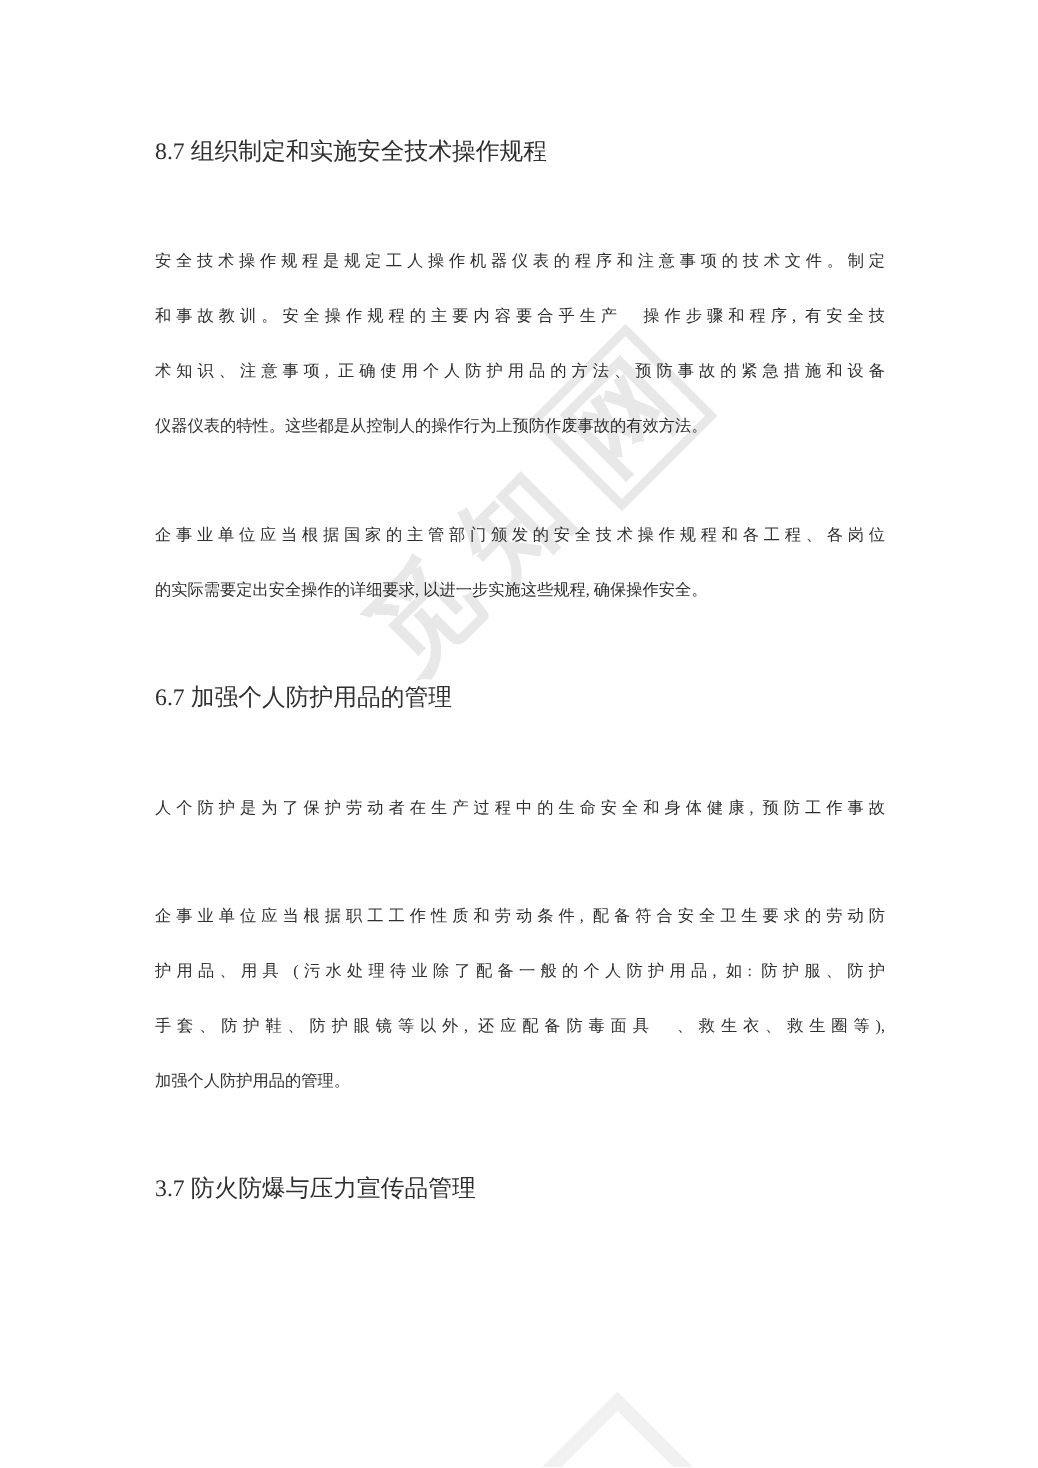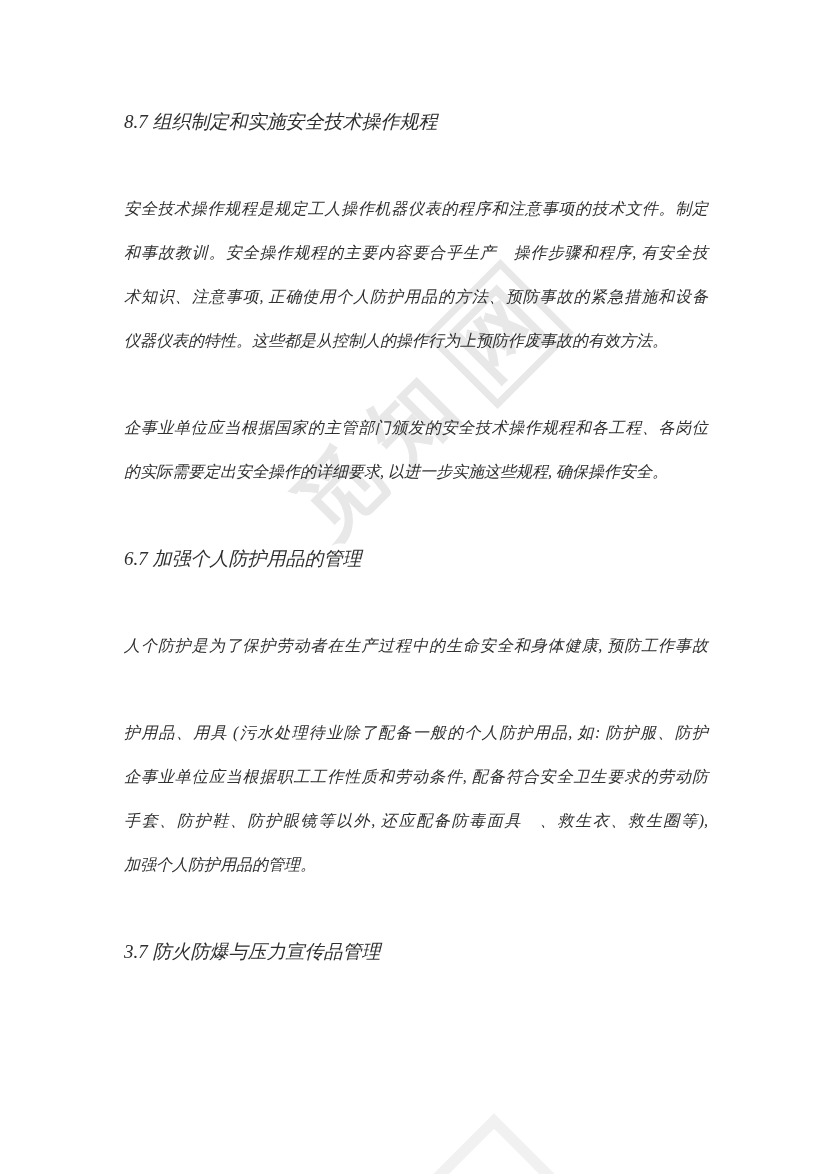--- a/index.html
+++ b/index.html
@@ -57,34 +57,33 @@
   }
 
   
   .doc {
     position: absolute;
     left: 124px;
     top: 100px;
     width: 584px;
     z-index: 1;
     color: #2f2f2f;
-    font-style: italic;
   }
   .doc .heading {
     font-size: 19px;
     line-height: 44px;
     margin: 0 0 43px 0;
     text-align: left;
     white-space: nowrap;
   }
   .doc .para {
     margin: 0 0 43px 0;
   }
   .doc .line {
-    font-size: 16px;
+    font-size: 13px;
     line-height: 44px;
     text-align: justify;
     text-align-last: justify;
   }
   .doc .line.last {
     text-align-last: left;
   }
 </style>
 </head>
 <body>
@@ -110,21 +109,21 @@
       </div>
       <div class="para">
         <div class="line">企事业单位应当根据国家的主管部门颁发的安全技术操作规程和各工程、各岗位</div>
         <div class="line last">的实际需要定出安全操作的详细要求, 以进一步实施这些规程, 确保操作安全。</div>
       </div>
       <div class="heading">6.7 加强个人防护用品的管理</div>
       <div class="para">
         <div class="line">人个防护是为了保护劳动者在生产过程中的生命安全和身体健康, 预防工作事故</div>
       </div>
       <div class="para">
+        <div class="line">企事业单位应当根据职工工作性质和劳动条件, 配备符合安全卫生要求的劳动防</div>
         <div class="line">护用品、用具 (污水处理待业除了配备一般的个人防护用品, 如: 防护服、防护</div>
-        <div class="line">企事业单位应当根据职工工作性质和劳动条件, 配备符合安全卫生要求的劳动防</div>
         <div class="line">手套、防护鞋、防护眼镜等以外, 还应配备防毒面具　、救生衣、救生圈等),</div>
         <div class="line last">加强个人防护用品的管理。</div>
       </div>
       <div class="heading">3.7 防火防爆与压力宣传品管理</div>
     </div>
 
 </div>
 
 </body></html>

